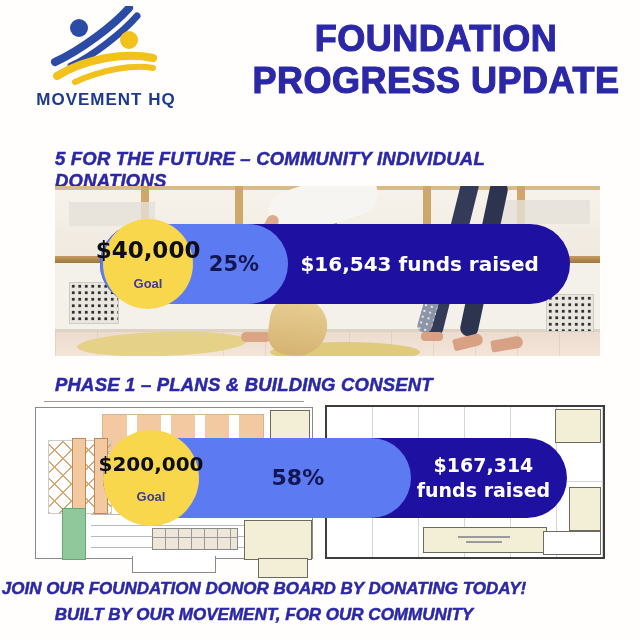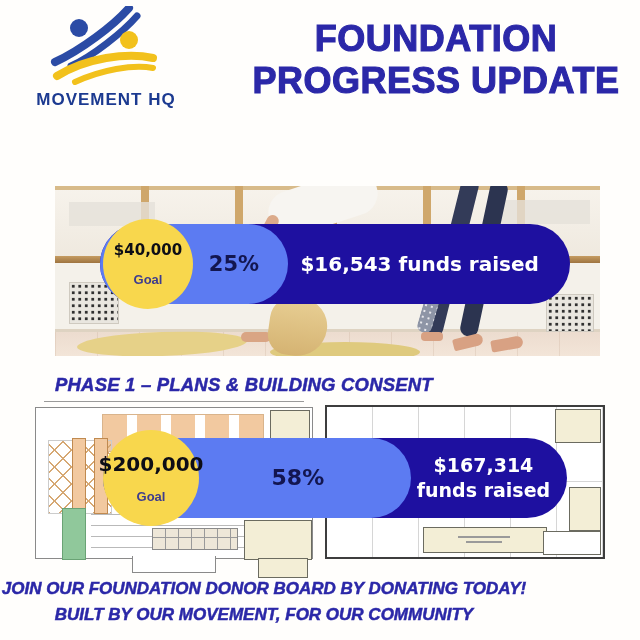--- a/index.html
+++ b/index.html
@@ -98,20 +98,21 @@
       <path d="M34,76 C60,64 92,58 112,62" stroke="#f2c11c" stroke-width="6" fill="none" stroke-linecap="round"></path>
     </svg>
     <div class="logo-line2">MOVEMENT HQ</div>
   </div>
 
   <div class="title">
     <div>FOUNDATION</div>
     <div>PROGRESS UPDATE</div>
   </div>
 
+  <div class="sec-head" style="top:148px;">5 FOR THE FUTURE – COMMUNITY INDIVIDUAL DONATIONS</div>
 
   <div class="photo">
     <div class="windows"></div>
     <div class="bldg" style="left:14px;top:16px;width:86px;"></div>
     <div class="bldg" style="right:10px;top:14px;width:96px;"></div>
     <div class="sill"></div>
     <div class="wall"></div>
     <div class="vent" style="left:14px;top:96px;width:48px;height:40px;"></div>
     <div class="vent" style="right:6px;top:108px;width:46px;height:36px;"></div>
     <div class="floor"></div>
@@ -127,21 +128,21 @@
     <div class="shape" style="left:398px;top:150px;width:30px;height:12px;background:#d8a183;border-radius:4px 10px 10px 4px;transform:rotate(-14deg);"></div>
     <div class="shape" style="left:436px;top:152px;width:32px;height:12px;background:#d8a183;border-radius:4px 10px 10px 4px;transform:rotate(-10deg);"></div>
     <div class="shape" style="left:372px;top:64px;width:15px;height:84px;background-color:#8e95a6;background-image:radial-gradient(#e8e8ec 1.2px,rgba(0,0,0,0) 1.5px);background-size:6px 6px;border-radius:7px;transform:rotate(16deg);"></div>
     <div class="shape" style="left:366px;top:146px;width:22px;height:9px;background:#d8a183;border-radius:4px;"></div>
 
     <div class="bar" style="left:45px;top:38px;width:470px;">
       <div class="fill" style="width: 40%;"></div>
       <div class="pct" style="left:21%;width:15%;">25%</div>
       <div class="raised" style="left:42%;right:6%;top:0;line-height:80px;font-size:20px;">$16,543 funds raised</div>
       <div class="goal" style="left:3px;top:-5px;width:90px;height:90px;">
-        <div class="goal-amt" style="font-size:15px;">$40,000</div>
+        <div class="goal-amt" style="font-size:23px;">$40,000</div>
         <div class="goal-lbl">Goal</div>
       </div>
     </div>
   </div>
 
   <div class="sec-head" style="top:374px;">PHASE 1 – PLANS &amp; BUILDING CONSENT</div>
 
   <div class="plans">
 
     <div class="plan plan-left">

